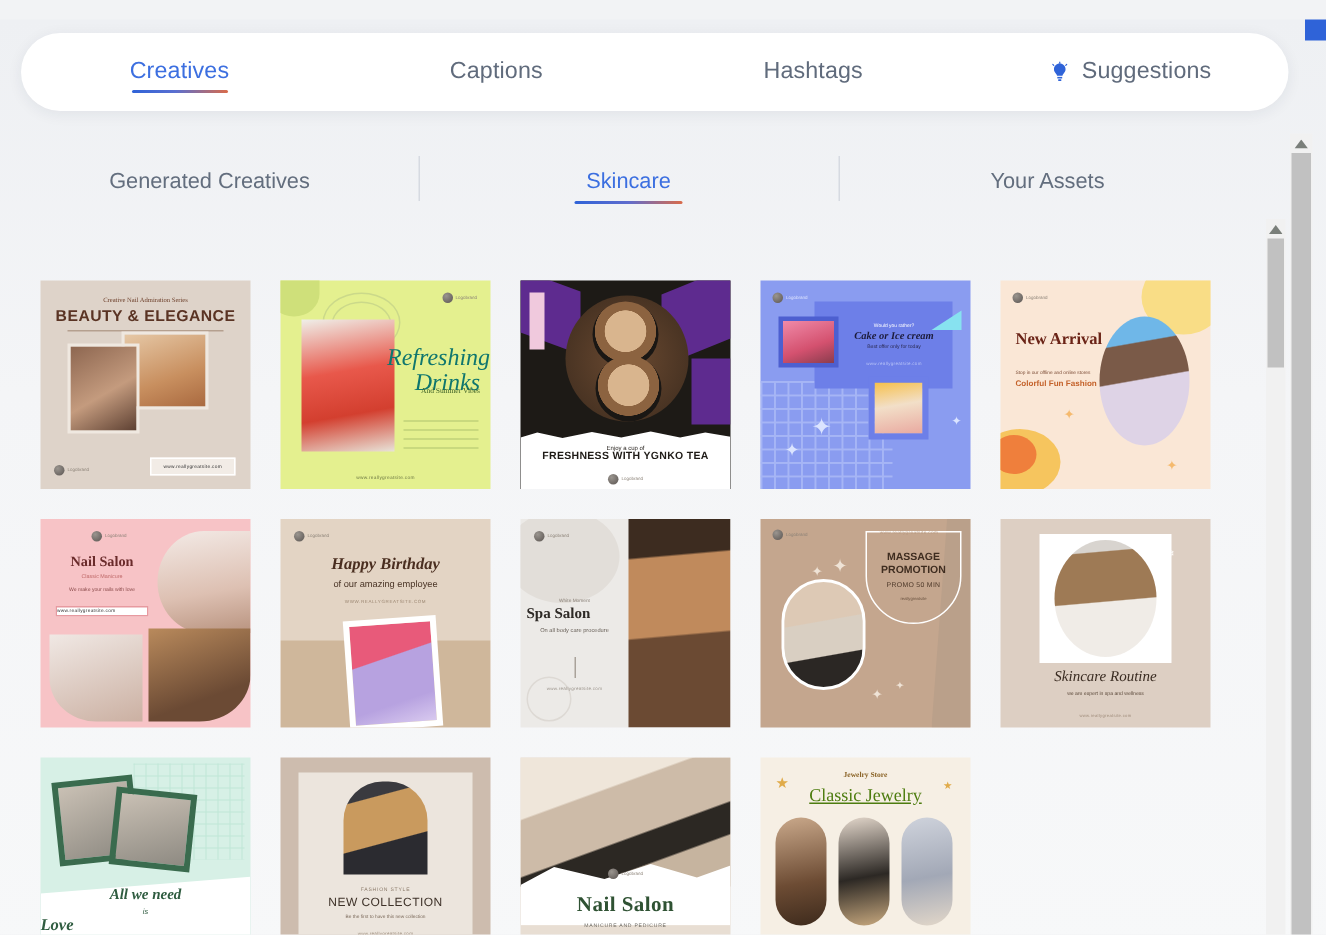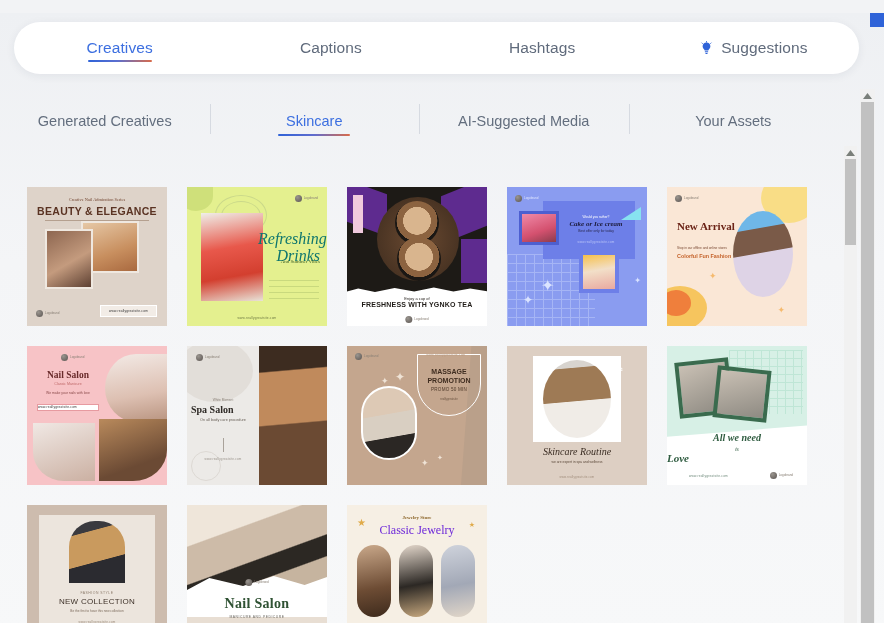--- a/index.html
+++ b/index.html
@@ -308,21 +308,21 @@
   .c13 .white { position:absolute; left:0; top:62px; width:100%; height:50px; background:#fff; clip-path:polygon(0 46%,16% 22%,40% 38%,62% 18%,84% 36%,100% 20%,100% 100%,0 100%); }
   .c13 .t1 { position:absolute; left:0; top:90px; width:100%; text-align:center; font-family:"Liberation Serif",serif; font-weight:bold; font-size:14px; color:#2f5233; letter-spacing:.3px; }
   .c13 .t2 { position:absolute; left:0; top:110px; width:100%; text-align:center; font-size:3.4px; color:#6d6a63; letter-spacing:.5px; }
   .c13 .bar { position:absolute; left:0; bottom:0; width:100%; height:16px; background:#8d9b87; }
   .c13 .url { position:absolute; right:8px; bottom:5px; color:#2c3a2c; font-weight:bold; }
   .c13 .brand { left:50%; transform:translateX(-50%); top:74px; }
 
   
   .c14 { background:#f6efe4; }
   .c14 .t0 { position:absolute; left:0; top:10px; width:100%; text-align:center; font-family:"Liberation Serif",serif; font-weight:bold; font-size:5px; color:#8a6326; }
-  .c14 .t1 { position:absolute; left:0; top:18px; width:100%; text-align:center; font-family:"Liberation Serif",serif; font-size:12px; color:#6d28d9; }
+  .c14 .t1 { position:absolute; left:0; top:18px; width:100%; text-align:center; font-family:"Liberation Serif",serif; font-size:12px; color:#4d7c0f;text-decoration:underline; }
   .c14 .pill { position:absolute; top:40px; width:34px; height:72px; border-radius:17px; }
   .c14 .p1 { left:10px; background:linear-gradient(170deg,#caa98b,#6d4c34 60%,#3d2a1c); }
   .c14 .p2 { left:52px; background:linear-gradient(170deg,#e4d8cc,#2c2824 55%,#c8a97f); }
   .c14 .p3 { left:94px; background:linear-gradient(170deg,#cfd3dc,#a2a8b6 55%,#e2d7c9); }
   .c14 .url { position:absolute; left:0; bottom:16px; width:100%; text-align:center; color:#9b7b4e; }
   .c14 .star { position:absolute; color:#e0ab4a; font-size:10px; }
 
   
   .c15 { background:#fbe7c8; }
   .c15 .ph { position:absolute; right:0; top:0; width:96px; height:110px; border-radius:0 0 0 48px; background:linear-gradient(160deg,#e8b55c 0 18%,#3b4a6b 19% 62%,#5f7a4a 63% 100%); }
@@ -390,23 +390,20 @@
     </div>
   </div>
 
   <div class="subtabs">
     <div class="subtab">
       <span class="sub-label">Generated Creatives</span>
     </div>
     <div class="subtab active">
       <span class="sub-label">Skincare</span>
       <span class="underline"></span>
-    </div>
-    <div class="subtab">
-      <span class="sub-label">AI-Suggested Media</span>
     </div>
     <div class="subtab">
       <span class="sub-label">Your Assets</span>
     </div>
   </div>
 
 
   <div class="gridwrap">
   <div class="grid">
 
@@ -497,20 +494,31 @@
       <div class="t1">Nail Salon</div>
       <div class="t2">Classic Manicure</div>
       <div class="t3">We make your nails with love</div>
       <div class="btn url">www.reallygreatsite.com</div>
       <div class="brand">
             <span class="dot"></span>
             <span>Logobrand</span>
           </div>
     </div>
 
+    <div class="card c7">
+      <div class="lower"></div>
+      <div class="t1">Happy Birthday</div>
+      <div class="t2">of our amazing employee</div>
+      <div class="t3">WWW.REALLYGREATSITE.COM</div>
+      <div class="poly"></div>
+      <div class="brand">
+            <span class="dot"></span>
+            <span>Logobrand</span>
+          </div>
+    </div>
 
     <div class="card c8">
       <div class="ph"></div>
       <div class="blob"></div>
       <div class="ring"></div>
       <div class="t0">White Moment</div>
       <div class="t1">Spa Salon</div>
       <div class="t2">On all body care procedure</div>
       <div class="vr"></div>
       <div class="t3 url">www.reallygreatsite.com</div>

